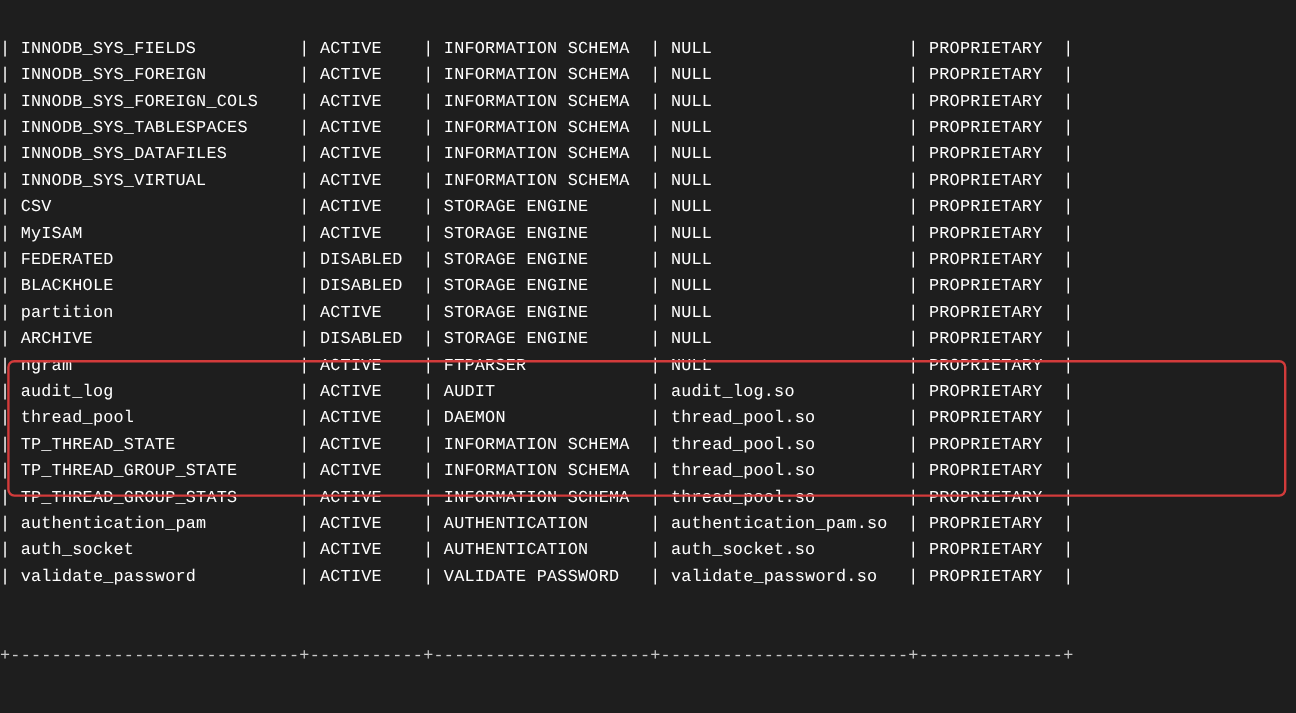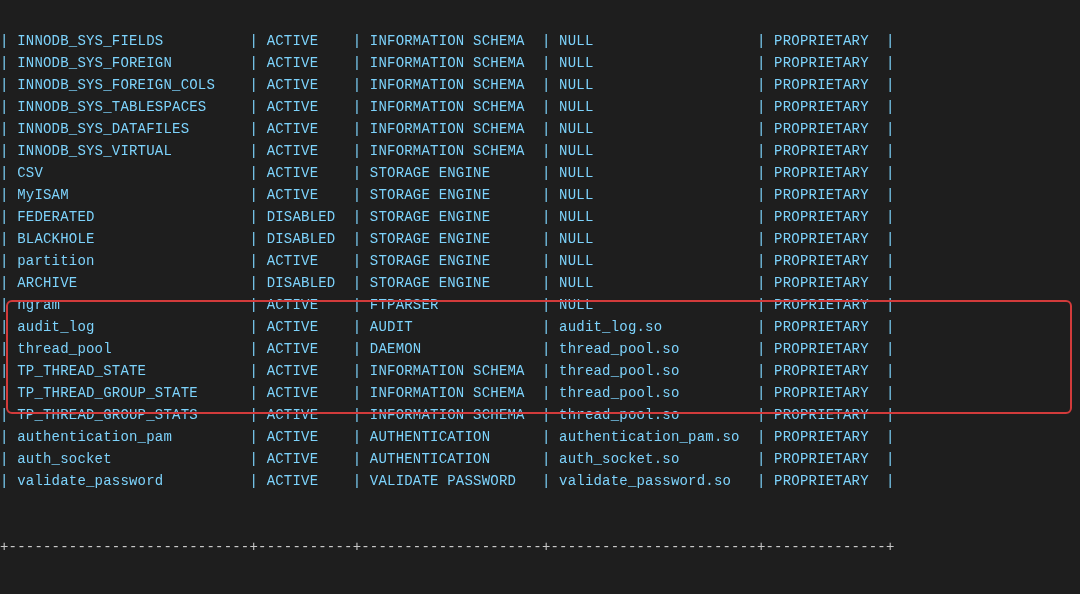--- a/index.html
+++ b/index.html
@@ -1,19 +1,19 @@
 <!DOCTYPE html>
 <html><head>
 <meta charset="utf-8">
 <style>
   html,body{margin:0;padding:0;background:#1e1e1e;color:#c8c8c8;font-family:Consolas,Menlo,"Courier New",monospace;font-size:14px;line-height:22px;width:1080px;height:594px;overflow:hidden}
   .wrap{position:relative;padding:0;white-space:pre;letter-spacing:.2px}
   .row{display:flex}
   .cell{white-space:pre}
-  .p{color:#7dd3fc}
+  .p{color:#ffffff}
   .redbox{position:absolute;border:2px solid #d23b3b;border-radius:6px;pointer-events:none}
 </style>
 </head>
 <body>
 <div class="wrap">
   <div id="rows"><div class="row" style="margin-top: -14px;"><span class="cell p">| INNODB_SYS_FIELDS          | ACTIVE    | INFORMATION SCHEMA  | NULL                   | PROPRIETARY  |</span></div><div class="row"><span class="cell p">| INNODB_SYS_FOREIGN         | ACTIVE    | INFORMATION SCHEMA  | NULL                   | PROPRIETARY  |</span></div><div class="row"><span class="cell p">| INNODB_SYS_FOREIGN_COLS    | ACTIVE    | INFORMATION SCHEMA  | NULL                   | PROPRIETARY  |</span></div><div class="row"><span class="cell p">| INNODB_SYS_TABLESPACES     | ACTIVE    | INFORMATION SCHEMA  | NULL                   | PROPRIETARY  |</span></div><div class="row"><span class="cell p">| INNODB_SYS_DATAFILES       | ACTIVE    | INFORMATION SCHEMA  | NULL                   | PROPRIETARY  |</span></div><div class="row"><span class="cell p">| INNODB_SYS_VIRTUAL         | ACTIVE    | INFORMATION SCHEMA  | NULL                   | PROPRIETARY  |</span></div><div class="row"><span class="cell p">| CSV                        | ACTIVE    | STORAGE ENGINE      | NULL                   | PROPRIETARY  |</span></div><div class="row"><span class="cell p">| MyISAM                     | ACTIVE    | STORAGE ENGINE      | NULL                   | PROPRIETARY  |</span></div><div class="row"><span class="cell p">| FEDERATED                  | DISABLED  | STORAGE ENGINE      | NULL                   | PROPRIETARY  |</span></div><div class="row"><span class="cell p">| BLACKHOLE                  | DISABLED  | STORAGE ENGINE      | NULL                   | PROPRIETARY  |</span></div><div class="row"><span class="cell p">| partition                  | ACTIVE    | STORAGE ENGINE      | NULL                   | PROPRIETARY  |</span></div><div class="row"><span class="cell p">| ARCHIVE                    | DISABLED  | STORAGE ENGINE      | NULL                   | PROPRIETARY  |</span></div><div class="row"><span class="cell p">| ngram                      | ACTIVE    | FTPARSER            | NULL                   | PROPRIETARY  |</span></div><div class="row"><span class="cell p">| audit_log                  | ACTIVE    | AUDIT               | audit_log.so           | PROPRIETARY  |</span></div><div class="row"><span class="cell p">| thread_pool                | ACTIVE    | DAEMON              | thread_pool.so         | PROPRIETARY  |</span></div><div class="row"><span class="cell p">| TP_THREAD_STATE            | ACTIVE    | INFORMATION SCHEMA  | thread_pool.so         | PROPRIETARY  |</span></div><div class="row"><span class="cell p">| TP_THREAD_GROUP_STATE      | ACTIVE    | INFORMATION SCHEMA  | thread_pool.so         | PROPRIETARY  |</span></div><div class="row"><span class="cell p">| TP_THREAD_GROUP_STATS      | ACTIVE    | INFORMATION SCHEMA  | thread_pool.so         | PROPRIETARY  |</span></div><div class="row"><span class="cell p">| authentication_pam         | ACTIVE    | AUTHENTICATION      | authentication_pam.so  | PROPRIETARY  |</span></div><div class="row"><span class="cell p">| auth_socket                | ACTIVE    | AUTHENTICATION      | auth_socket.so         | PROPRIETARY  |</span></div><div class="row"><span class="cell p">| validate_password          | ACTIVE    | VALIDATE PASSWORD   | validate_password.so   | PROPRIETARY  |</span></div></div>
   <div class="row"><span class="cell" id="sep">+----------------------------+-----------+---------------------+------------------------+--------------+</span></div>
   
   <div class="redbox" id="hl" style="left: 6px; top: 300px; width: 1062px; height: 110px;"></div>
   

